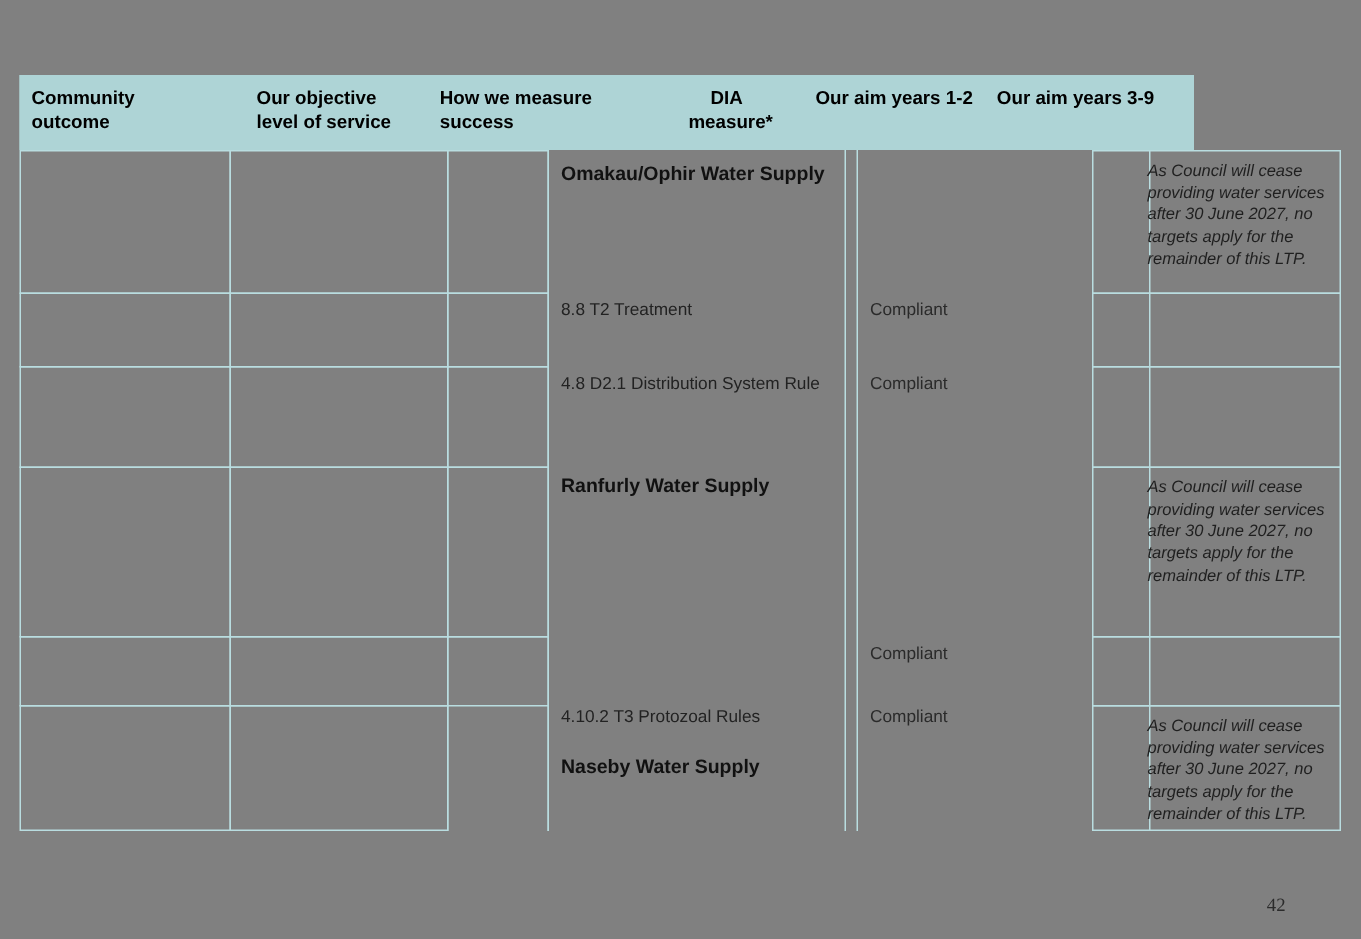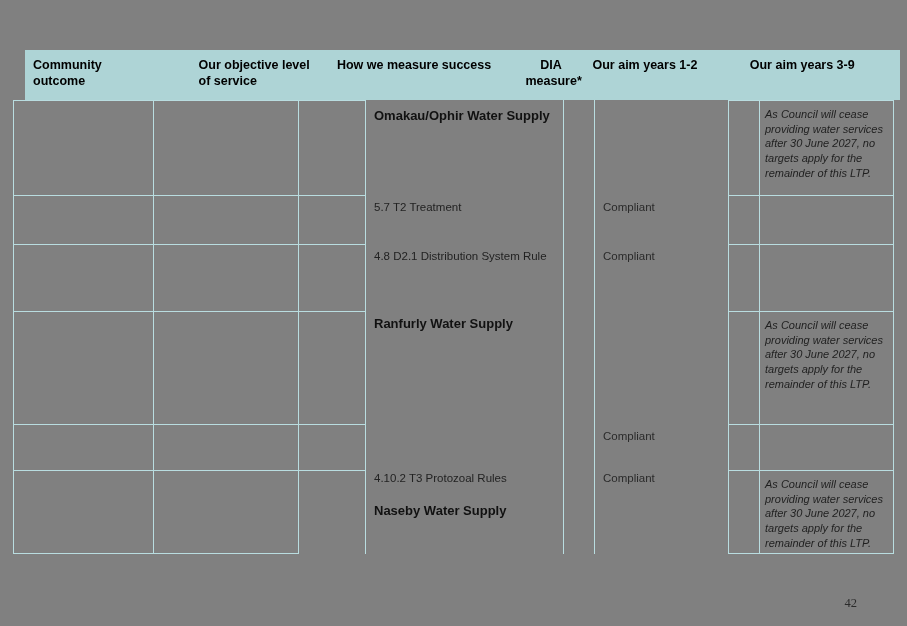--- a/index.html
+++ b/index.html
@@ -27,43 +27,43 @@
     position: absolute;
     left: 13px;
     top: 50px;
     width: 881px;
     height: 504px;
   }
 
   
   .thead {
     position: absolute;
-    left: 12px; top: 0;
-    width: 875px;
+    left: 0; top: 0;
+    width: 783px;
     height: 50px;
     display: flex;
     background: #aed4d6;
   }
   .th {
     box-sizing: border-box;
     padding: 8px 8px 0 8px;
     font-size: 12.5px;
     font-weight: bold;
     color: #000;
     line-height: 1.27;
     background: #aed4d6;
   }
   .th span { display: block; }
 
   
   .c1 { width: 140px; }
   .c2 { width: 145px; margin-left: 32px; }
   .c3 { width: 67px; }
   .c4 { width: 198px; }
-  .c5 { width: 165px; }
+  .c5 { width: 165px; text-align: right; }
   .c6 { width: 166px; }
 
   .c3 .thtxt { text-align: center; }
 
   
   .tbody {
     position: absolute;
     left: 0;
     top: 50px;
     width: 881px;
@@ -202,28 +202,28 @@
       <div class="cell bordered" style="left:285px; top:324px; width:68px; height:47px;">
         <span></span>
       </div>
       <div class="cell" style="left:285px; top:370px; width:68px; height:84px; border-left:1px solid #b9dde0; border-right:1px solid #b9dde0;">
         <span></span>
       </div>
 
       <div class="cell" style="left:352px; top:0px; width:199px; height:454px; padding:0;
                                border-left:1px solid #b9dde0; border-right:1px solid #b9dde0;">
         <div class="stack-item m-name" style="top:8px;">Omakau/Ophir Water Supply</div>
-        <div class="stack-item m-plain" style="top:100px;">5.7 T2 Treatment</div>
+        <div class="stack-item m-plain" style="top:100px;">8.8 T2 Treatment</div>
         <div class="stack-item m-plain" style="top:149px;">4.8 D2.1 Distribution System Rule</div>
         <div class="stack-item m-name" style="top:216px;">Ranfurly Water Supply</div>
         <div class="stack-item m-plain" style="top:371px;">4.10.2 T3 Protozoal Rules</div>
         <div class="stack-item m-name" style="top:403px;">Naseby Water Supply</div>
       </div>
 
-      <div class="cell" style="left:581px; top:0px; width:166px; height:454px; padding:0;
+      <div class="cell" style="left:558px; top:0px; width:196px; height:454px; padding:0;
                                border-left:1px solid #b9dde0; border-right:1px solid #b9dde0;">
         <div class="stack-item compliant" style="top:100px;">Compliant</div>
         <div class="stack-item compliant" style="top:149px;">Compliant</div>
         <div class="stack-item compliant" style="top:329px;">Compliant</div>
         <div class="stack-item compliant" style="top:371px;">Compliant</div>
       </div>
 
       <div class="cell bordered aim-note" style="left:715px; top:0px;   width:166px; height:96px;">
         <span>As Council will cease providing water services after 30 June 2027, no targets apply for the remainder of this LTP.</span>
       </div>

